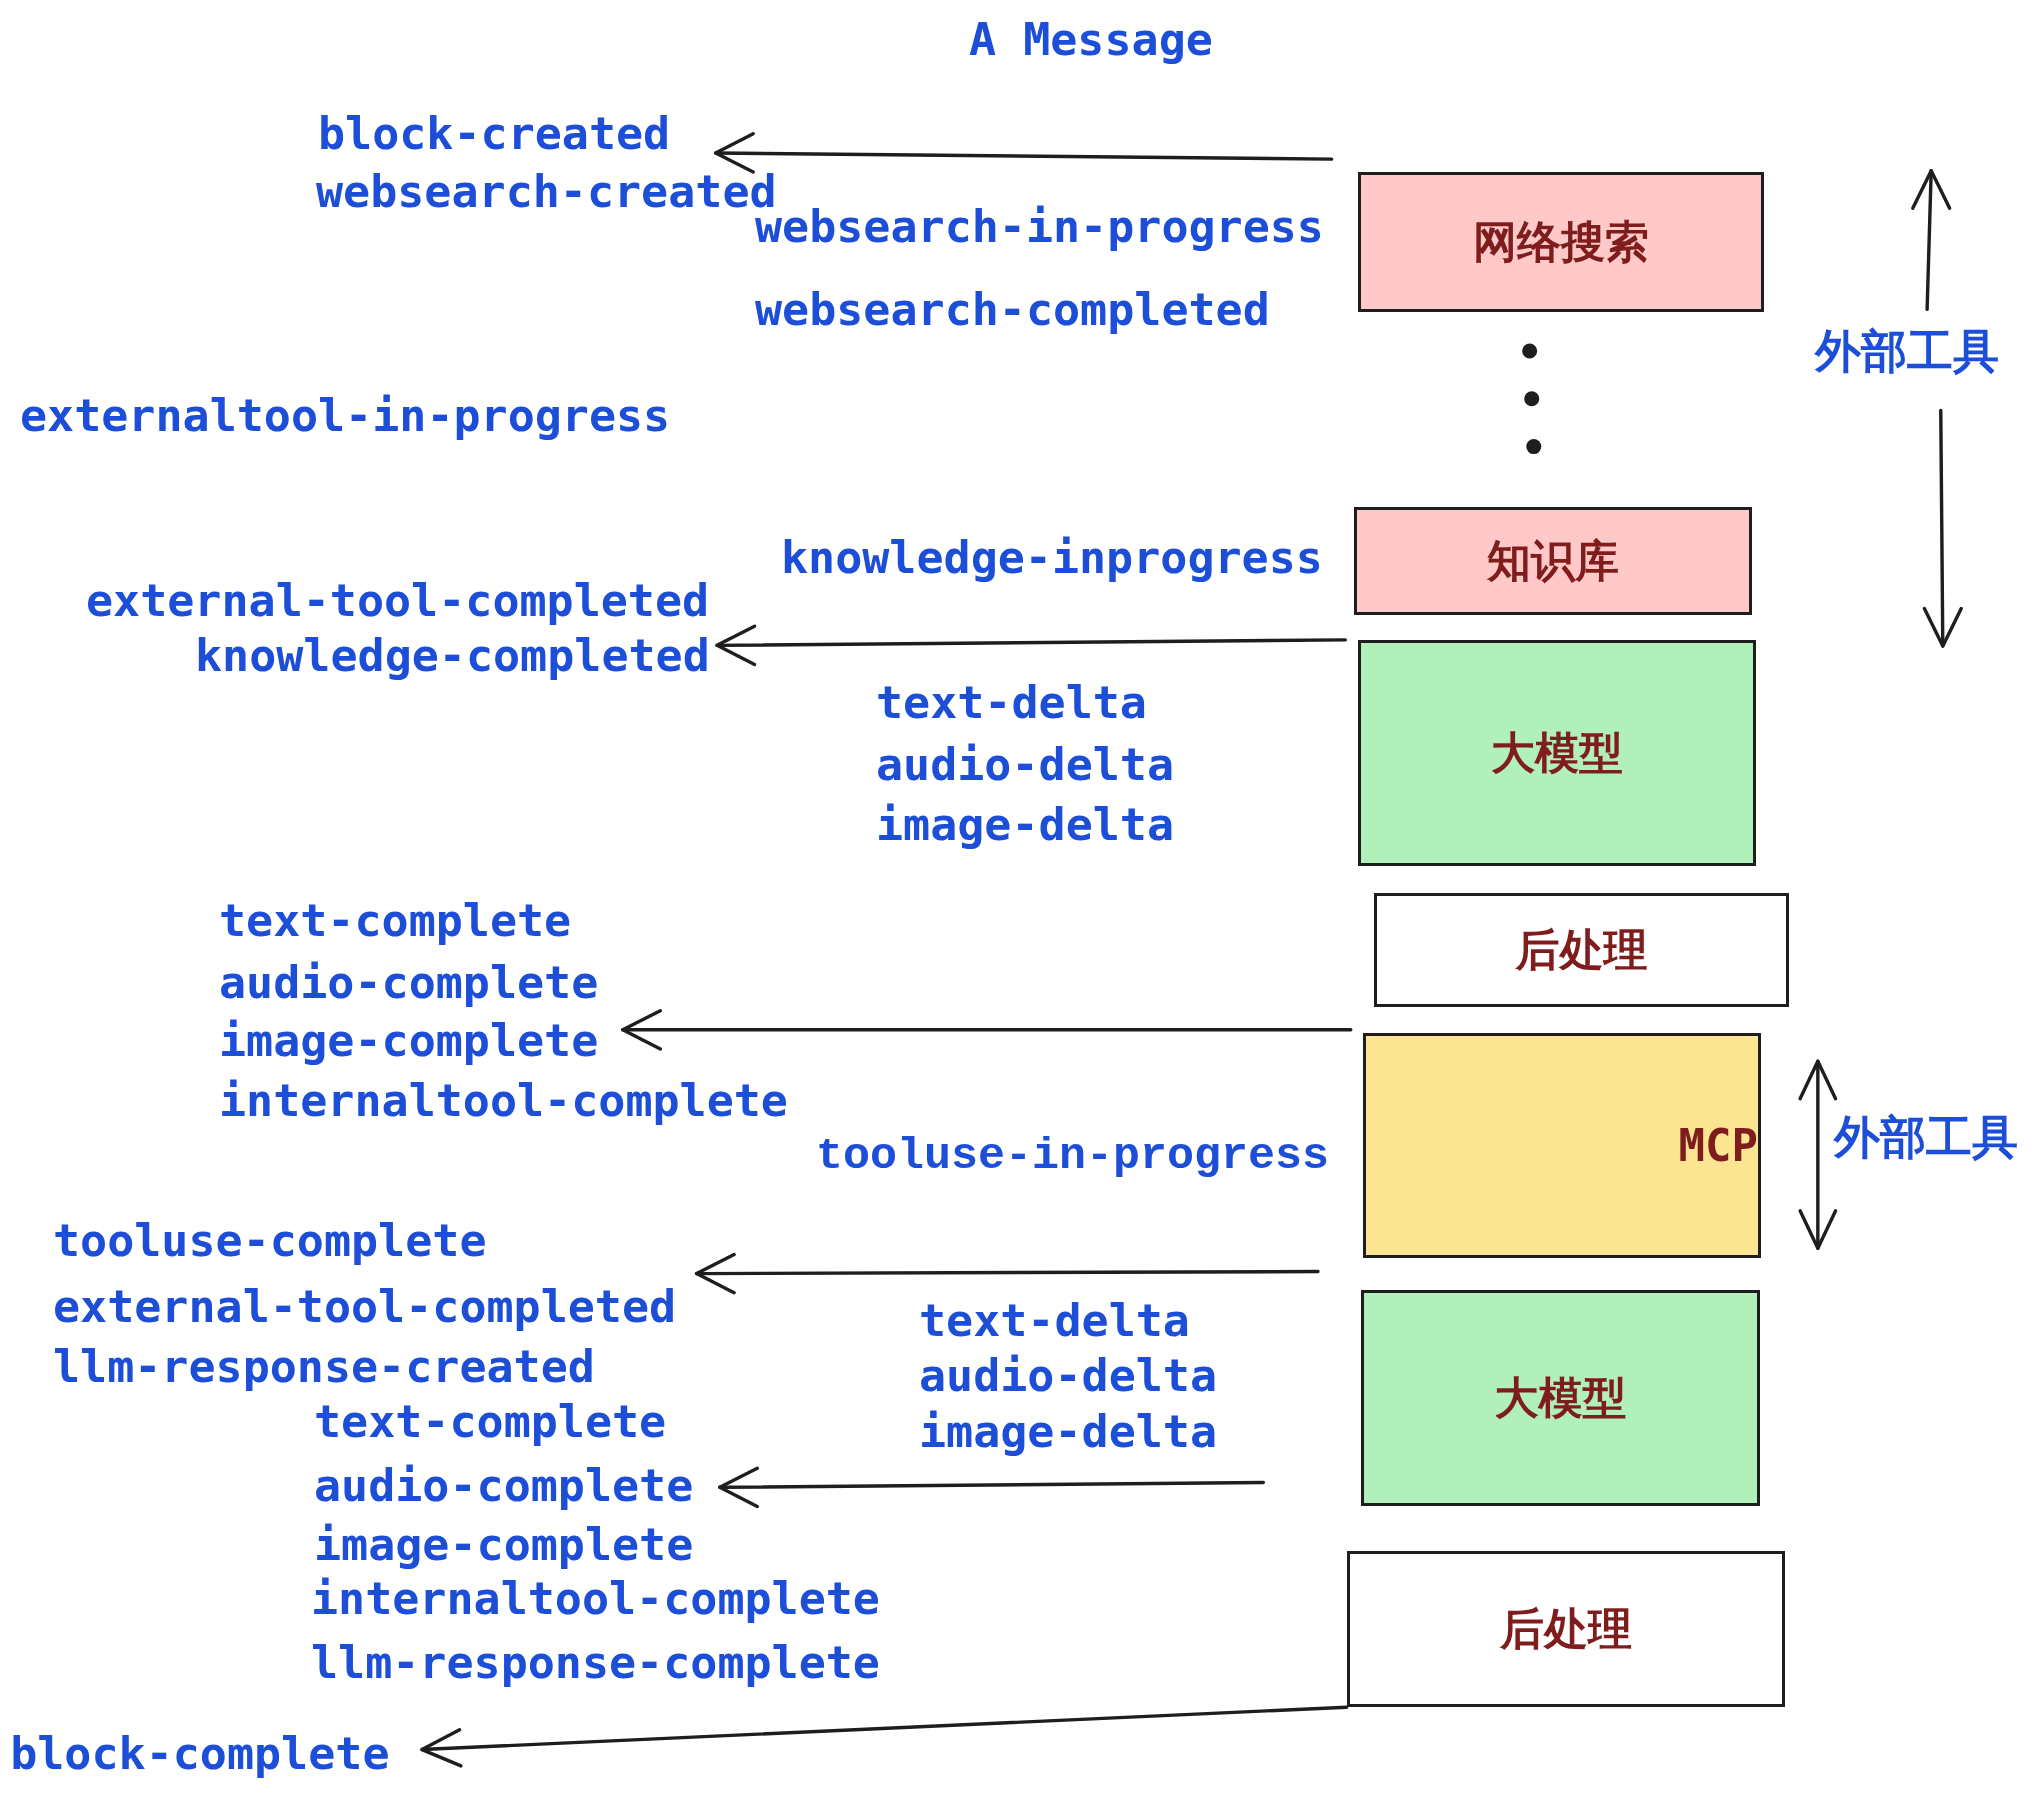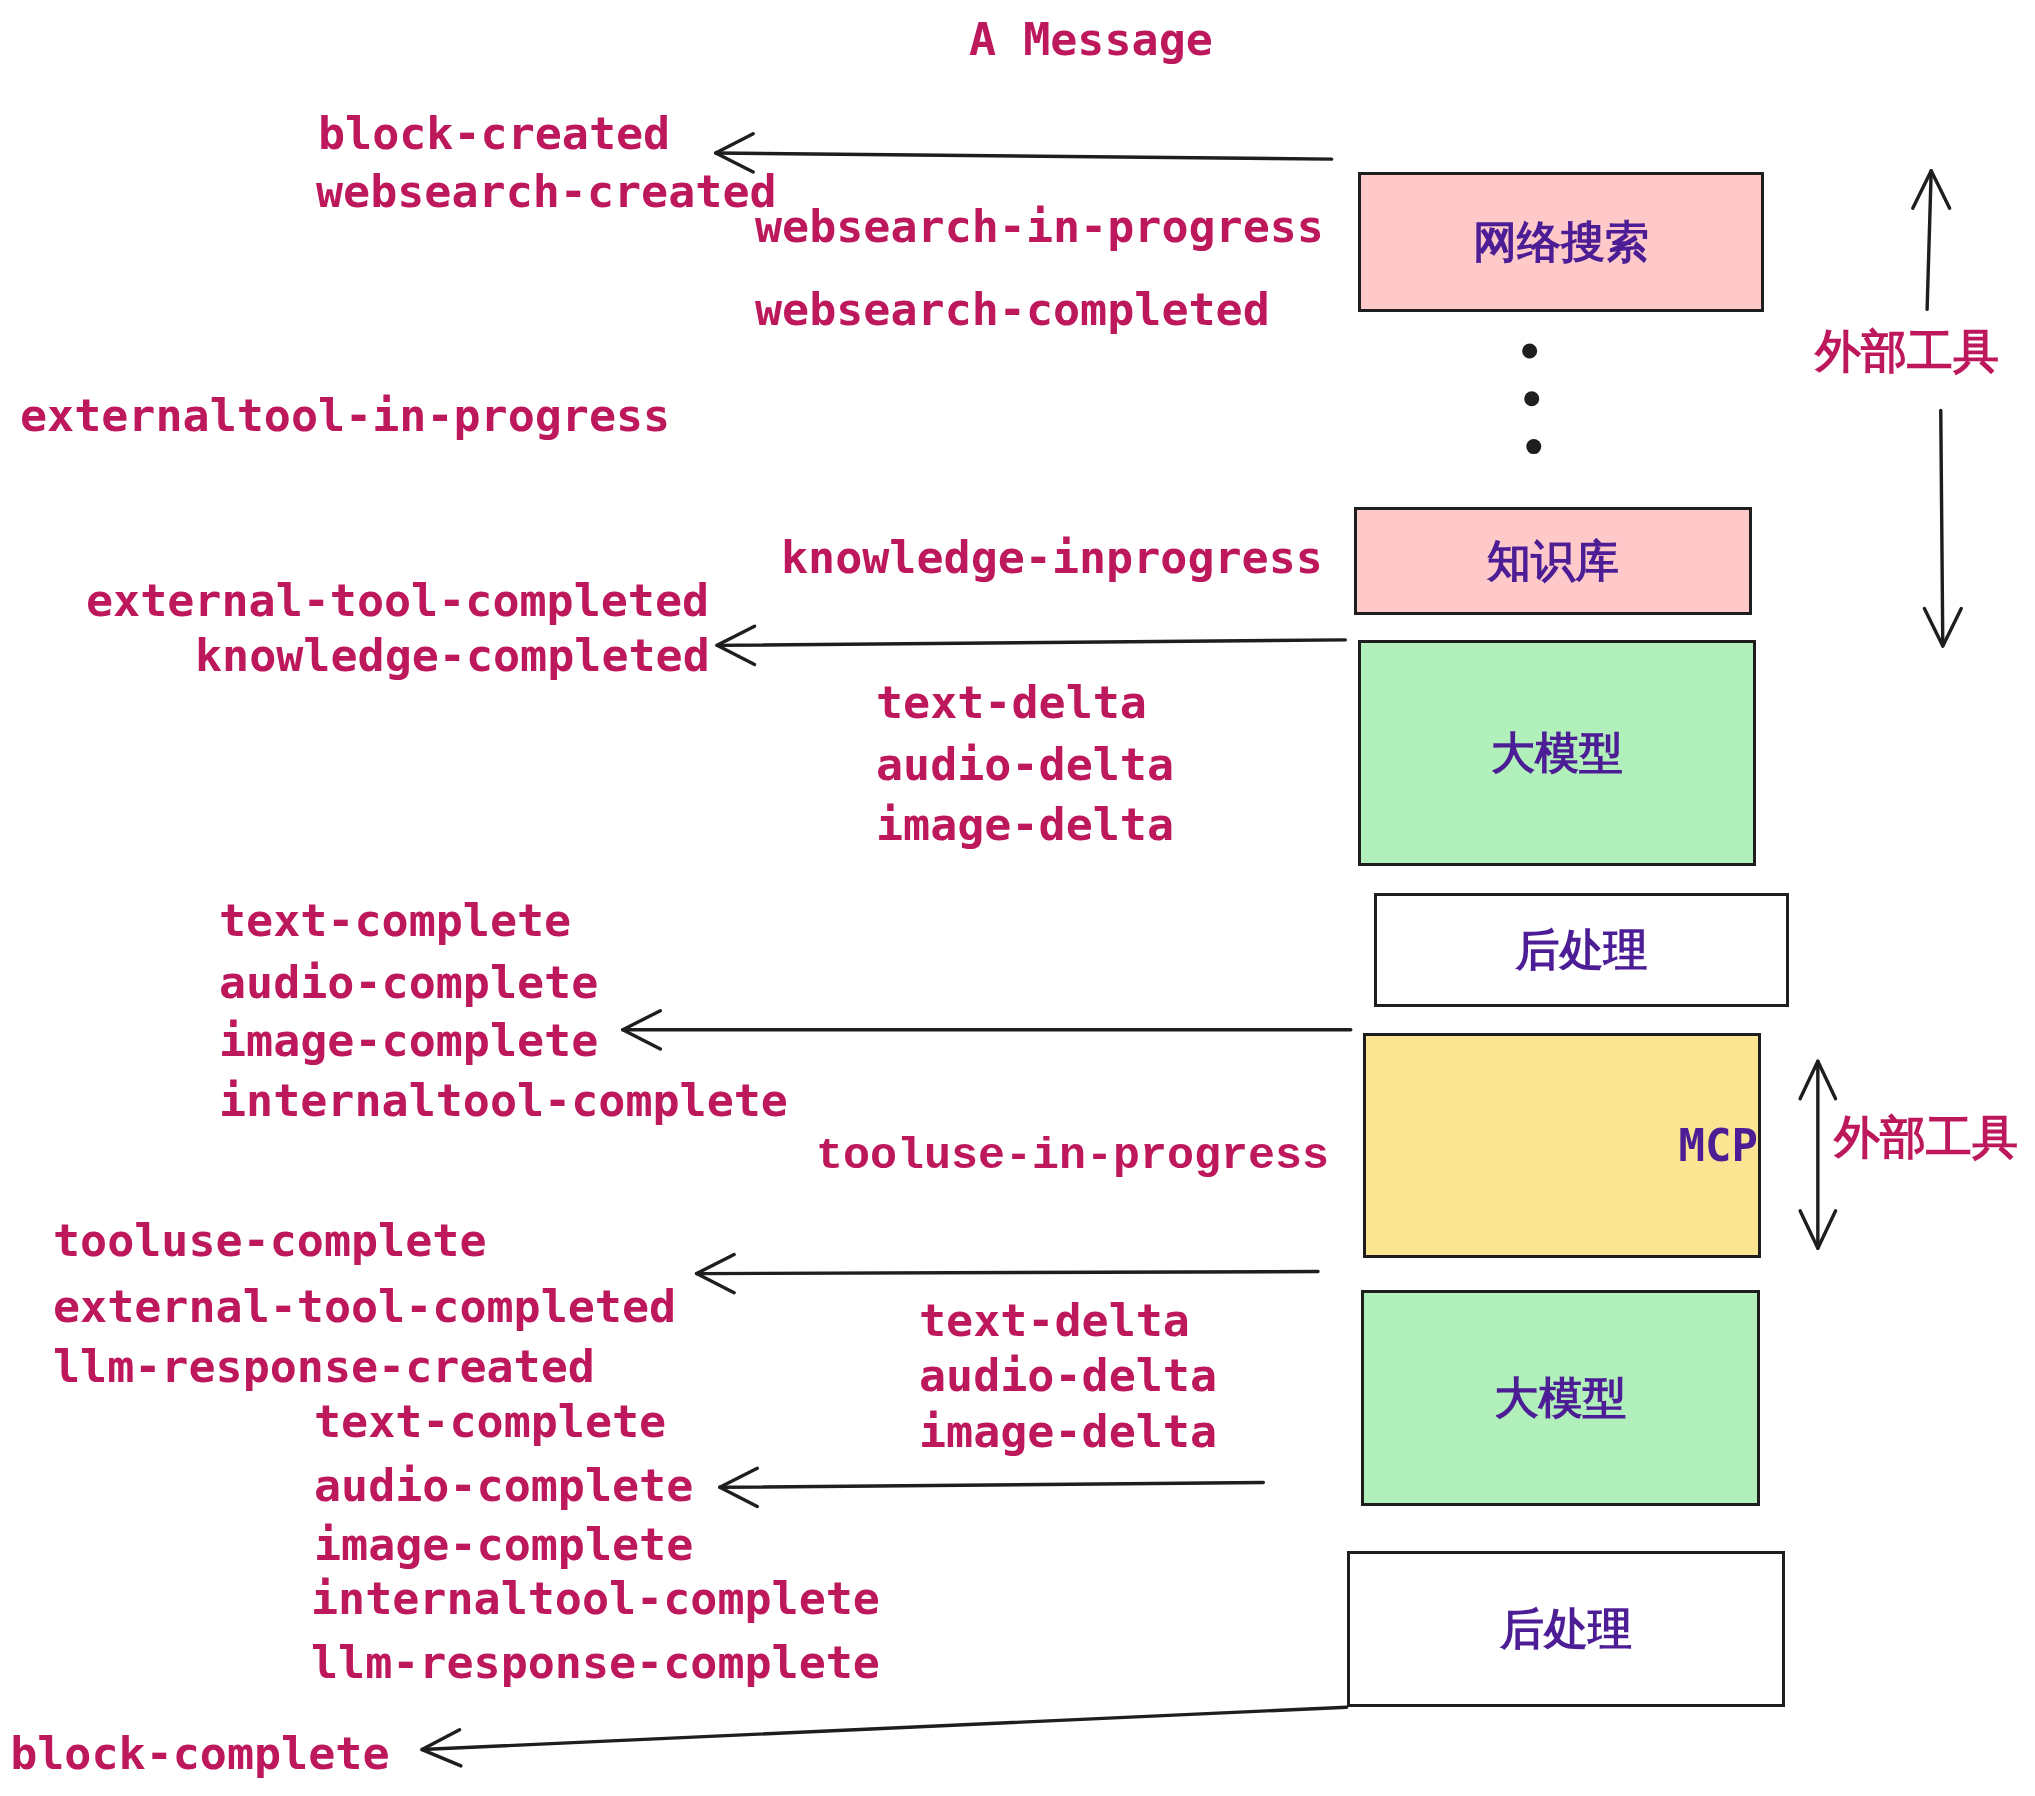--- a/index.html
+++ b/index.html
@@ -12,42 +12,42 @@
     color:#1e1e1e;
   }
   #arrows { position:absolute; left:0; top:0; width:2035px; height:1796px; }
   .lbl {
     position:absolute;
     font-family:"DejaVu Sans Mono", monospace;
     font-weight:bold;
     font-size:45px;
     line-height:1.1;
     white-space:nowrap;
-    color:#be185d;
+    color:#1d4ed8;
   }
   .title { font-size:45px; }
   .cjk {
     font-family:"DejaVu Sans", sans-serif;
     font-weight:600;
     font-size:46px;
   }
   .node {
     position:absolute;
     box-sizing:border-box;
     border:3.4px solid #1e1e1e;
     display:flex;
     align-items:center;
     justify-content:center;
     background:#ffffff;
   }
   .node .nlabel {
     font-family:"DejaVu Sans", sans-serif;
     font-weight:600;
     font-size:44px;
-    color:#4c1d95;
+    color:#7f1d1d;
     white-space:nowrap;
   }
   .node .mono { font-family:"DejaVu Sans Mono", monospace; font-weight:bold; font-size:44px; }
   .fill-pink   { background:#ffc9c9; }
   .fill-green  { background:#b2f0bb; }
   .fill-yellow { background:#fbe592;justify-content:flex-end; }
   .fill-white  { background:#ffffff; }
   svg line, svg polyline { stroke:#1e1e1e; stroke-width:5; fill:none; stroke-linecap:round; stroke-linejoin:round; }
   svg circle { fill:#1e1e1e; stroke:none; }
 </style>

